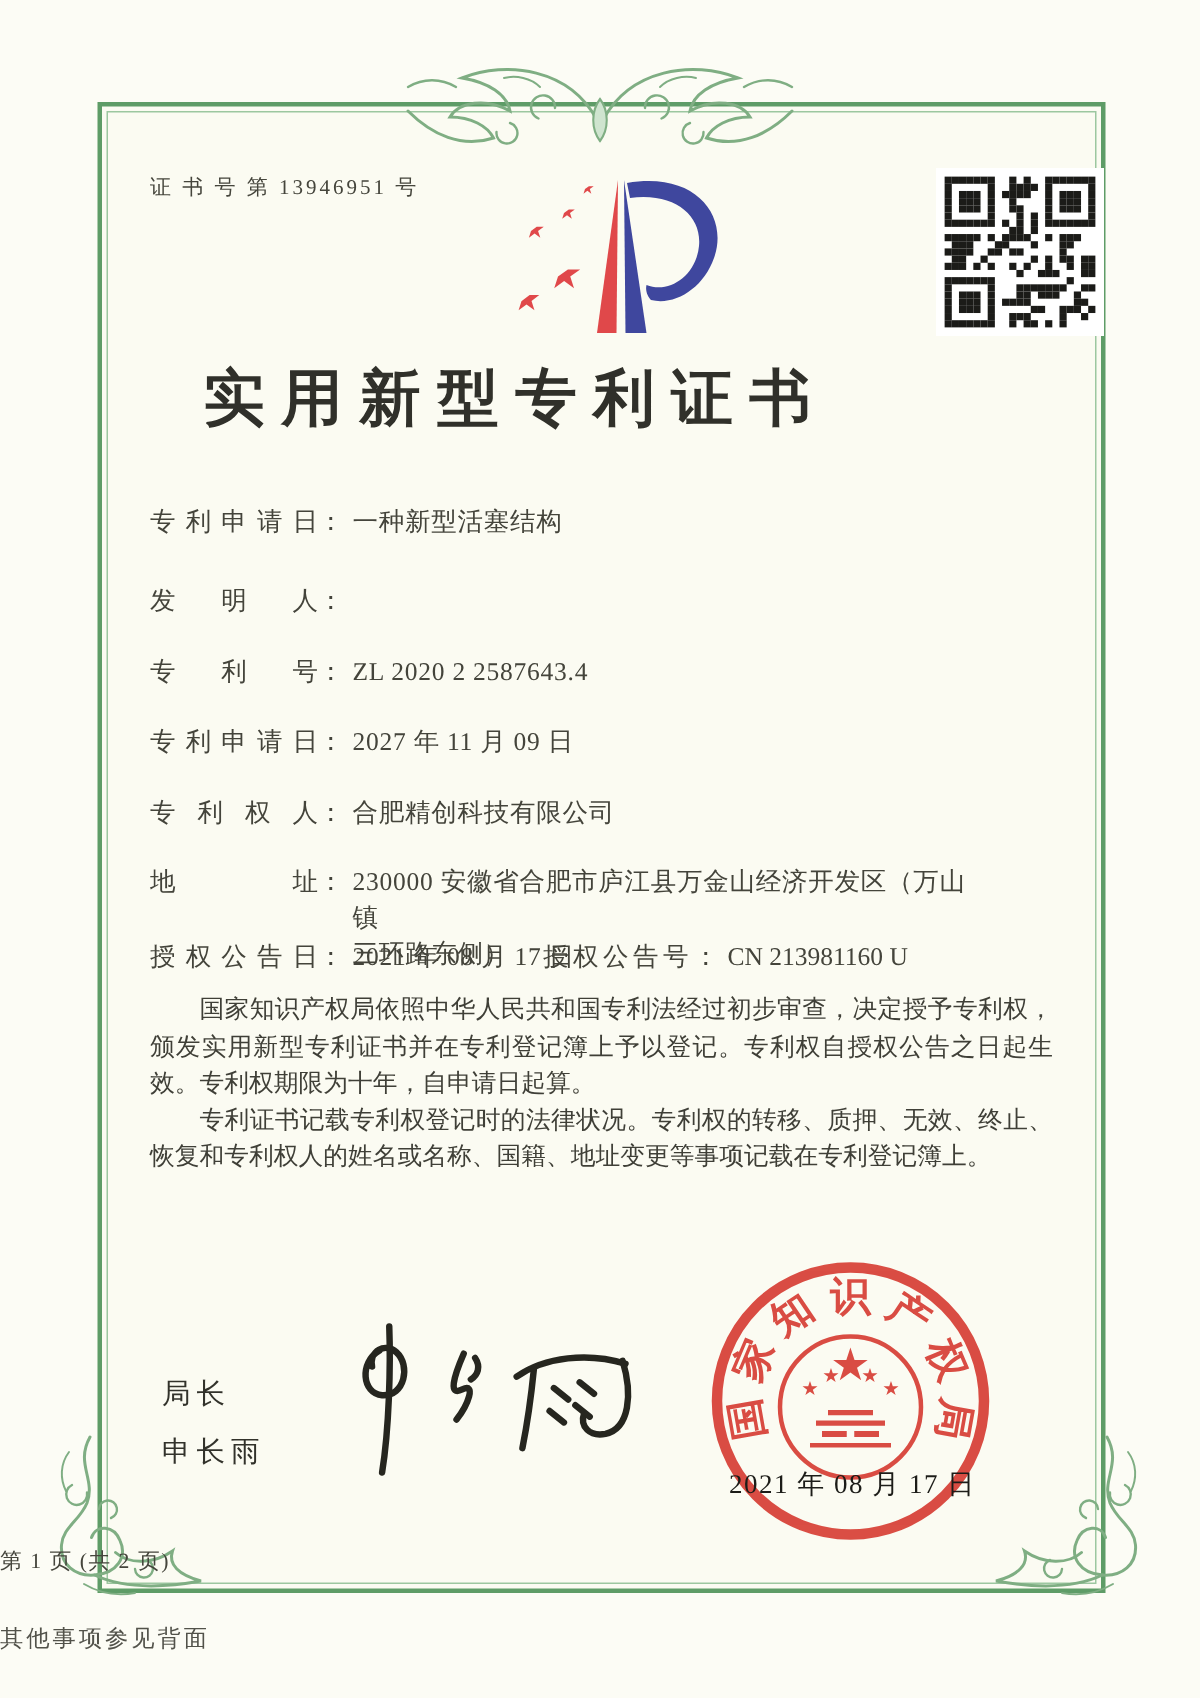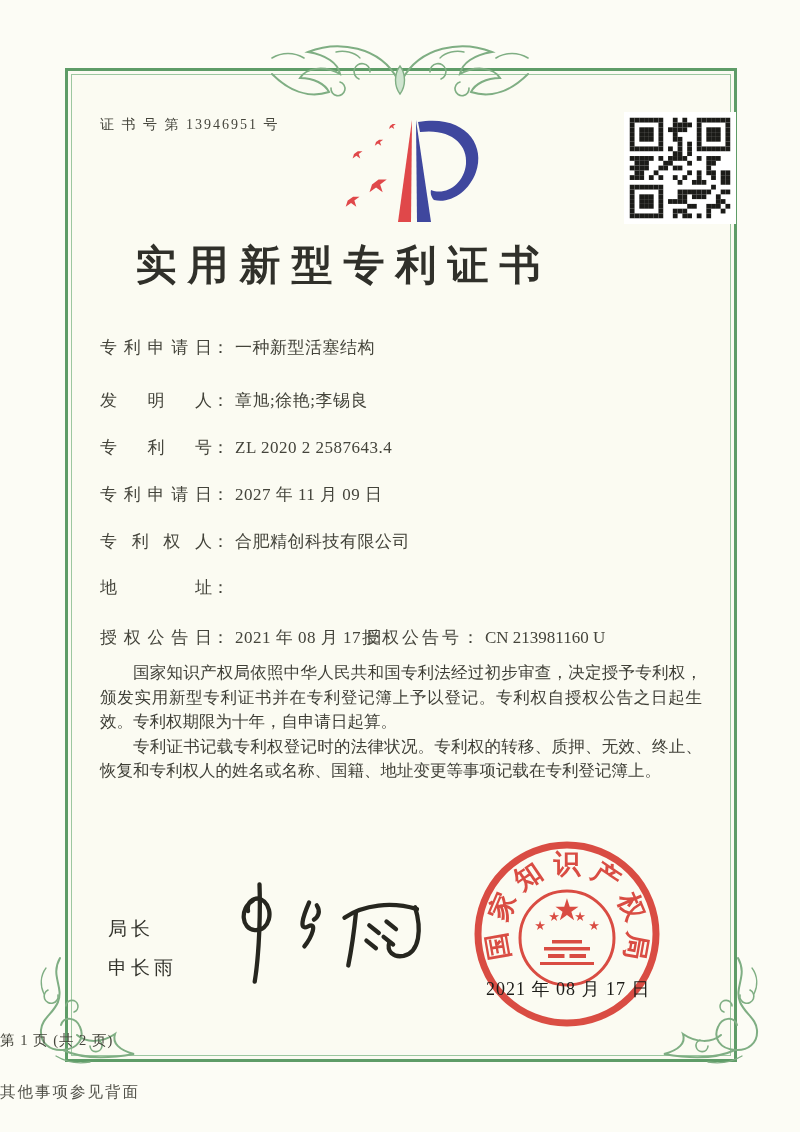--- a/index.html
+++ b/index.html
@@ -360,40 +360,43 @@
   <div class="title">实用新型专利证书</div>
 
   <div class="field f1">
     <span class="lbl">专利申请日</span>
       <span class="colon">：</span>
     <span class="val">一种新型活塞结构</span>
   </div>
   <div class="field f2">
     <span class="lbl">发明人</span>
       <span class="colon">：</span>
-    <span class="val">章旭;徐艳;李锡良</span>
   </div>
   <div class="field f3">
     <span class="lbl">专利号</span>
       <span class="colon">：</span>
     <span class="val">ZL 2020 2 2587643.4</span>
   </div>
   <div class="field f4">
     <span class="lbl">专利申请日</span>
       <span class="colon">：</span>
     <span class="val">2027 年 11 月 09 日</span>
   </div>
   <div class="field f5">
     <span class="lbl">专利权人</span>
       <span class="colon">：</span>
     <span class="val">合肥精创科技有限公司</span>
   </div>
   <div class="field f6">
     <span class="lbl">地址</span>
       <span class="colon">：</span>
+    <span class="val">
+      <div>230000 安徽省合肥市庐江县万金山经济开发区（万山镇</div>
+      <div>三环路东侧）</div>
+    </span>
   </div>
   <div class="field f7">
     <span class="lbl">授权公告日</span>
       <span class="colon">：</span>
     <span class="val">2021 年 08 月 17 日</span>
     <span class="g2">
       <span class="lbl2">授权公告号</span>
         <span class="colon">：</span>
       <span>CN 213981160 U</span>
     </span>

